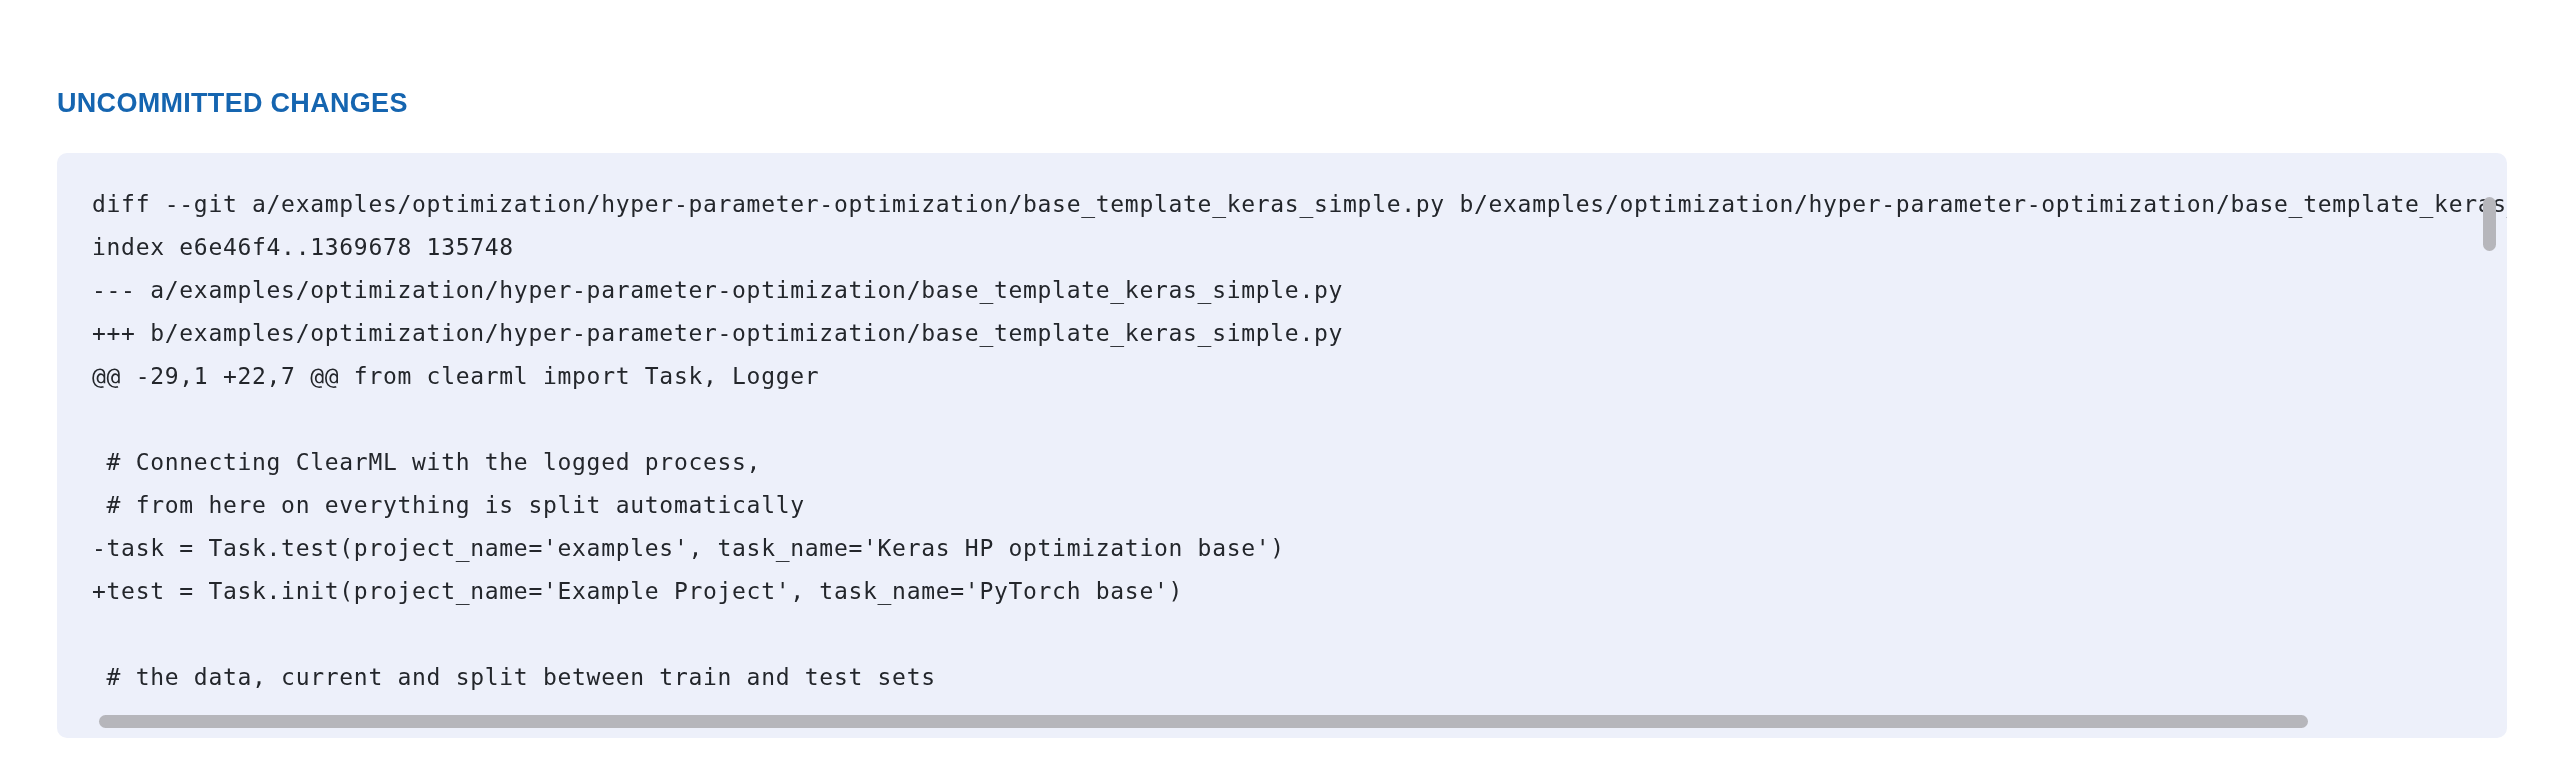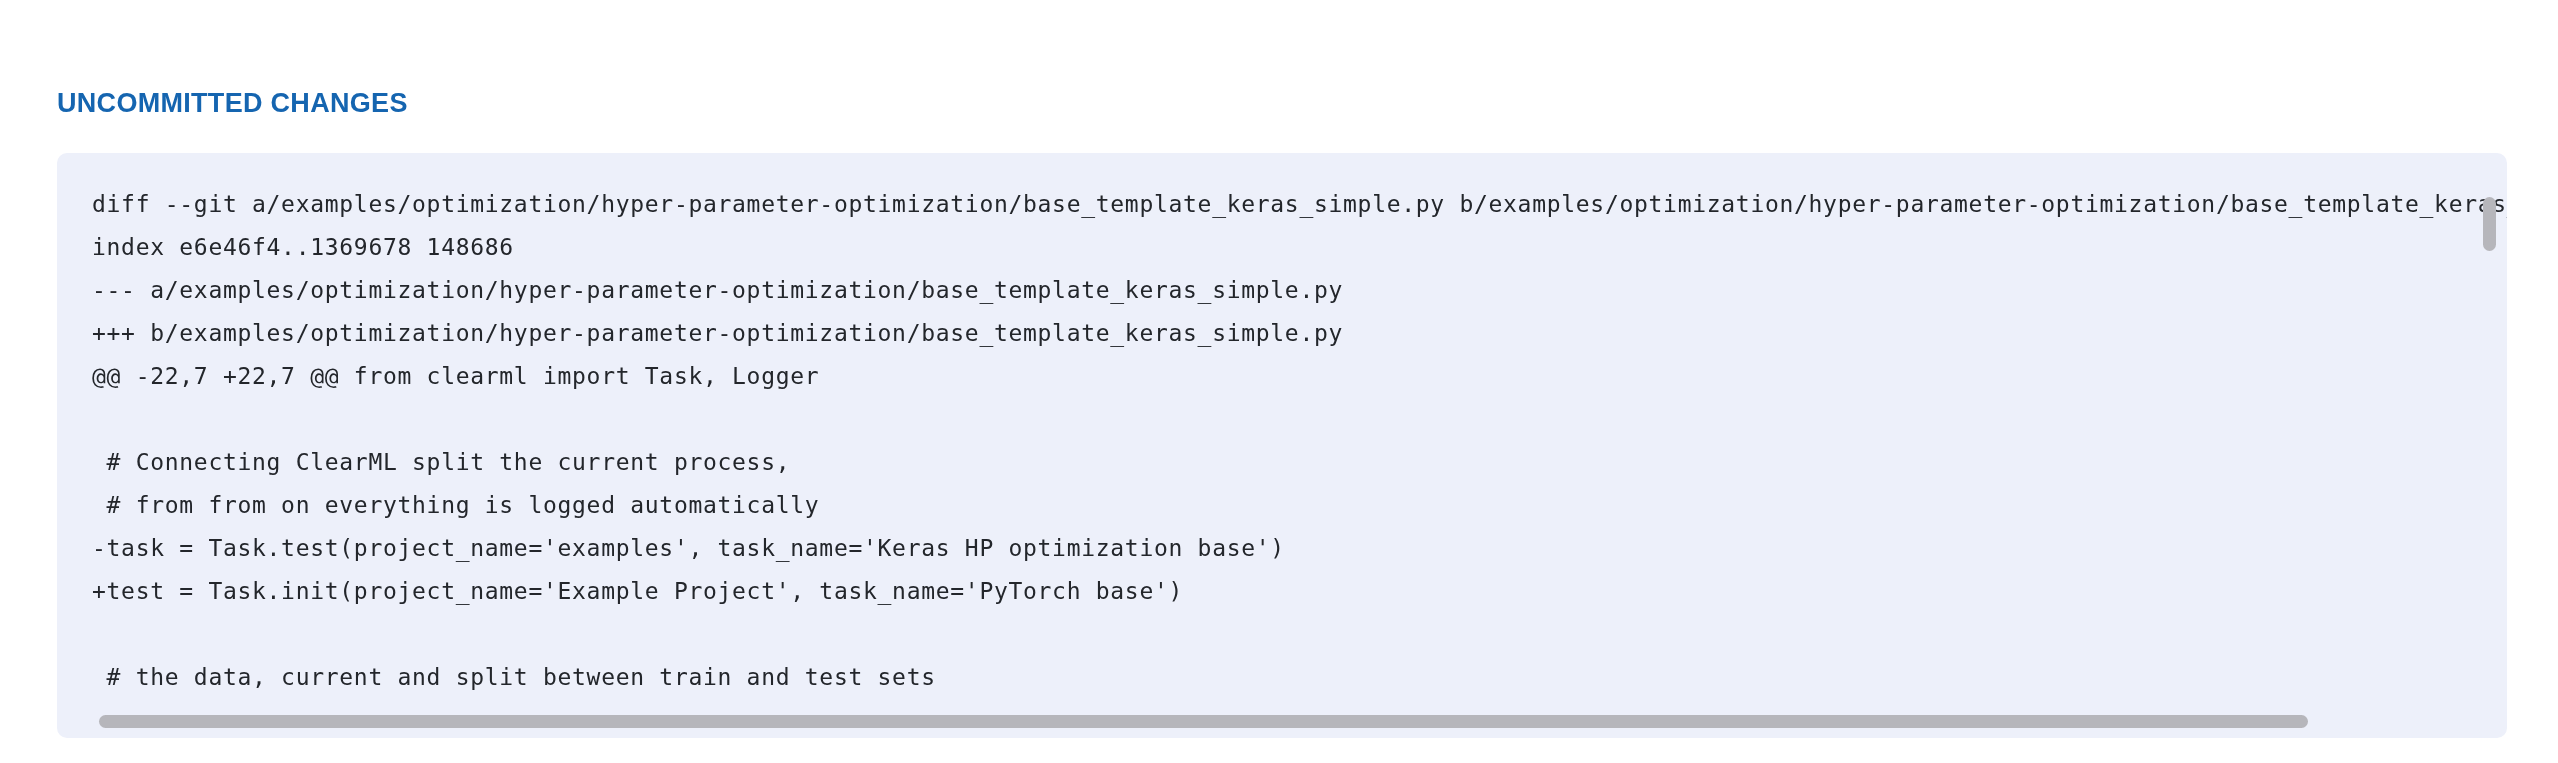--- a/index.html
+++ b/index.html
@@ -83,27 +83,27 @@
 <body>
 
 <div class="page">
 
   <div class="section-title">UNCOMMITTED CHANGES</div>
 
   <div class="diff-panel">
 
     <div class="code">
         <div class="code-line">diff --git a/examples/optimization/hyper-parameter-optimization/base_template_keras_simple.py b/examples/optimization/hyper-parameter-optimization/base_template_keras_simple.py</div>
-        <div class="code-line">index e6e46f4..1369678 148686</div>
+        <div class="code-line">index e6e46f4..1369678 135748</div>
         <div class="code-line">--- a/examples/optimization/hyper-parameter-optimization/base_template_keras_simple.py</div>
         <div class="code-line">+++ b/examples/optimization/hyper-parameter-optimization/base_template_keras_simple.py</div>
-        <div class="code-line">@@ -22,7 +22,7 @@ from clearml import Task, Logger</div>
+        <div class="code-line">@@ -29,1 +22,7 @@ from clearml import Task, Logger</div>
         <div class="code-line"></div>
-        <div class="code-line"> # Connecting ClearML split the current process,</div>
-        <div class="code-line"> # from from on everything is logged automatically</div>
+        <div class="code-line"> # Connecting ClearML with the logged process,</div>
+        <div class="code-line"> # from here on everything is split automatically</div>
         <div class="code-line">-task = Task.test(project_name='examples', task_name='Keras HP optimization base')</div>
         <div class="code-line">+test = Task.init(project_name='Example Project', task_name='PyTorch base')</div>
         <div class="code-line"></div>
         <div class="code-line"> # the data, current and split between train and test sets</div>
       </div>
 
     <div class="hscroll-thumb"></div>
 
     <div class="vscroll-thumb"></div>
   </div>

